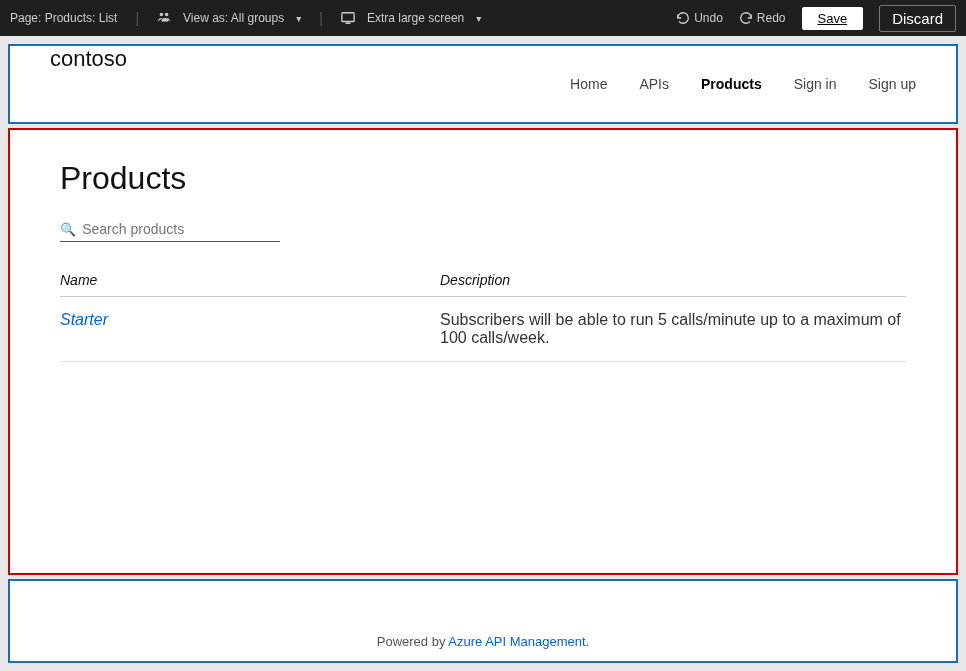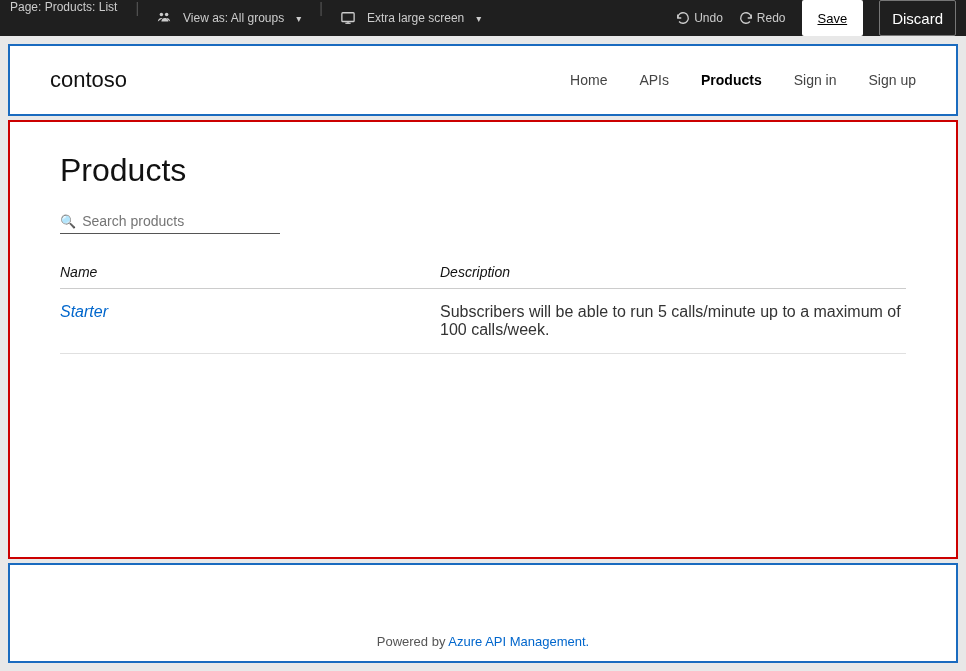--- a/index.html
+++ b/index.html
@@ -4,20 +4,21 @@
   <style>
     * { box-sizing: border-box; margin: 0; padding: 0; }
     body { font-family: 'Segoe UI', Arial, sans-serif; font-size: 14px; background: #f0f0f0; width: 966px; min-height: 671px; }
 
     
     .toolbar {
       background: #1f1f1f;
       color: #fff;
       height: 36px;
       display: flex;
+      align-items: center;
       padding: 0 10px;
       gap: 16px;
     }
     .toolbar-page-label { font-size: 12px; color: #ccc; }
     .toolbar-sep { color: #555; margin: 0 2px; }
     .toolbar-view, .toolbar-screen {
       display: flex; align-items: center; gap: 12px;
       font-size: 12px; color: #ccc; cursor: pointer;
     }
     .toolbar-view svg, .toolbar-screen svg { width: 14px; height: 14px; }
@@ -48,22 +49,21 @@
       padding: 8px;
       gap: 4px;
     }
 
     
     .panel-header {
       background: #fff;
       border: 2px solid #1a6bbf;
       padding: 0 40px;
       display: flex;
-      align-items: center;
-      height: 72px;
+      height: 80px;
       flex-shrink: 0;
     }
     .brand {
       font-size: 22px;
       font-weight: 300;
       color: #111;
       flex: 1;
     }
     .nav {
       display: flex;
@@ -151,21 +151,21 @@
       text-decoration: none;
       font-style: italic;
       cursor: pointer;
     }
 
     
     .panel-footer {
       background: #fff;
       border: 2px solid #1a6bbf;
       flex-shrink: 0;
-      height: 100px;
+      height: 84px;
       display: flex;
       align-items: flex-end;
       justify-content: center;
       padding-bottom: 12px;
     }
     .footer-text {
       font-size: 13px;
       color: #555;
     }
     .footer-link {

